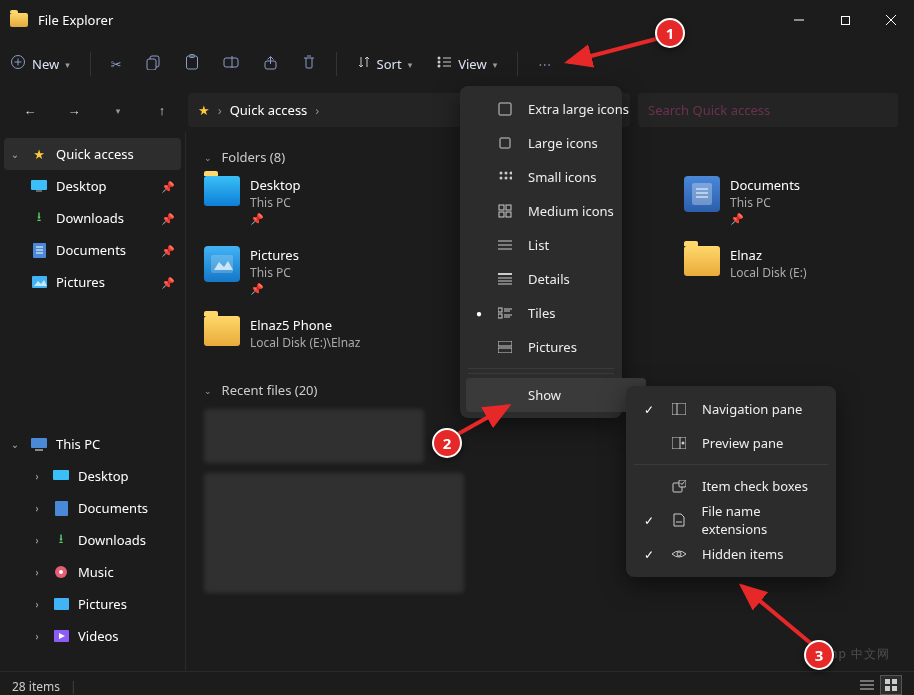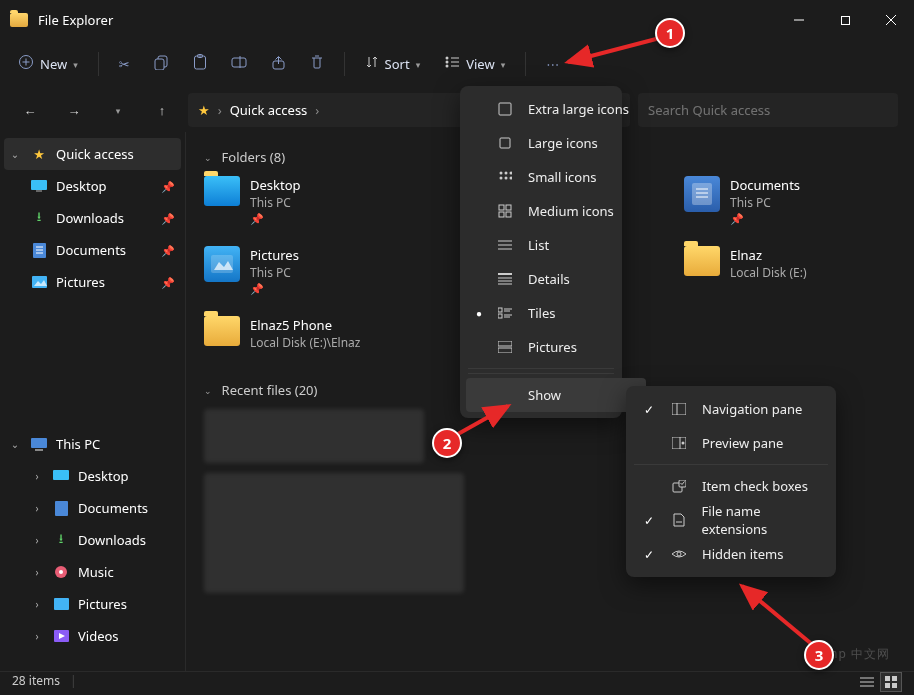--- a/index.html
+++ b/index.html
@@ -11,47 +11,47 @@
     }
     .titlebar {
       height: 40px; display: flex; align-items: center; justify-content: space-between;
       padding-left: 10px;
     }
     .titlebar-left { display: flex; align-items: center; gap: 10px; }
     .folder-logo { width: 18px; height: 14px; background: linear-gradient(#ffd66b, #e2a83f); border-radius: 2px; position: relative; }
     .folder-logo::before { content: ""; position: absolute; top: -3px; left: 0; width: 8px; height: 3px; background: #ffd66b; border-radius: 2px 2px 0 0; }
     .winctrl { display: flex; }
     .winctrl div { width: 46px; height: 40px; display: flex; align-items: center; justify-content: center; color: #fff; }
-    .toolbar { height: 48px; display: flex; align-items: center; padding: 0 8px; gap: 4px; }
+    .toolbar { height: 48px; display: flex; align-items: center; padding: 0 0; gap: 4px; }
     .tbtn { height: 36px; display: flex; align-items: center; gap: 6px; padding: 0 10px; border-radius: 4px; color: #8a9cc8; }
     .tbtn.txt { color: #dce3f3; }
     .tsep { width: 1px; height: 24px; background: #333; margin: 0 6px; }
     .navrow { height: 44px; display: flex; align-items: center; padding: 0 12px; gap: 8px; }
     .navbtn { width: 36px; height: 36px; display: flex; align-items: center; justify-content: center; color: #ddd; }
     .addr { flex: 1; height: 34px; background: #242424; border-radius: 4px; display: flex; align-items: center; padding: 0 10px; gap: 8px; }
     .star { color: #ffc83d; }
-    .search { width: 260px; height: 34px; background: #242424; border-radius: 4px; display: flex; align-items: center; padding: 0 10px; color: #ffffff; gap: 8px; margin-right: 4px;}
+    .search { width: 260px; height: 34px; background: #242424; border-radius: 4px; display: flex; align-items: center; padding: 0 10px; color: #ec4899; gap: 8px; margin-right: 4px;}
     .body { display: flex; height: calc(100% - 40px - 48px - 44px - 24px); }
     .sidebar { width: 186px; border-right: 1px solid #2a2a2a; overflow: hidden; padding-top: 6px;}
     .sitem { height: 32px; display: flex; align-items: center; padding: 0 10px 0 8px; gap: 8px; position: relative; }
     .sitem .chev { width: 14px; color: #aaa; font-size: 10px; text-align: center; }
     .sitem .ico { width: 18px; display: flex; align-items: center; justify-content: center; }
     .sitem.active { background: #2d2d2d; border-radius: 4px; margin: 0 4px; padding-left: 4px;}
     .sitem.child { padding-left: 30px; }
     .pin { position: absolute; right: 10px; color: #888; font-size: 11px; }
     .content { flex: 1; padding: 10px 18px; overflow: hidden; }
     .grouphead { display: flex; align-items: center; gap: 10px; color: #ccc; margin: 6px 0 10px; }
     .folders { display: flex; flex-wrap: wrap; gap: 20px 30px; }
     .fitem { width: 210px; display: flex; align-items: flex-start; gap: 10px; }
     .ficon { width: 36px; height: 36px; border-radius: 4px; flex-shrink: 0; }
     .ftext .t1 { font-size: 13px; color: #fff; }
     .ftext .t2 { font-size: 12px; color: #aaa; }
     .ftext .pin2 { font-size: 11px; color: #888; }
     .recent-thumb { width: 220px; height: 54px; background: #444; border-radius: 4px; margin-bottom: 10px; filter: blur(2px); opacity:.5;}
-    .status { position: absolute; bottom: 0; left: 0; right: 0; height: 24px; background: #1c1c1c; border-top: 1px solid #2a2a2a; display: flex; align-items: flex-start; padding: 0 12px; font-size: 12px; color: #ccc; }
+    .status { position: absolute; bottom: 0; left: 0; right: 0; height: 24px; background: #1c1c1c; border-top: 1px solid #2a2a2a; display: flex; align-items: flex-end; padding: 0 12px; font-size: 12px; color: #ccc; }
     .status-right { margin-left: auto; display: flex; gap: 2px; }
     .status-right div { width: 22px; height: 20px; display: flex; align-items: center; justify-content: center; border: 1px solid transparent;}
     .status-right .sel { border-color: #555; background: #2d2d2d; }
     
     .menu { position: absolute; background: #2c2c2c; border-radius: 8px; padding: 6px; box-shadow: 0 8px 24px rgba(0,0,0,.5); }
     .mitem { height: 34px; display: flex; align-items: center; gap: 14px; padding: 0 14px 0 10px; border-radius: 4px; color: #eee; position: relative; min-width: 180px;}
     .mitem:hover, .mitem.hl { background: #3a3a3a; }
     .mitem .mico { width: 18px; display: flex; align-items: center; justify-content: center; color: #ddd; }
     .mitem .mdot { width: 6px; text-align: center; color: #fff; font-size: 10px; }
     .mitem .marrow { margin-left: auto; color: #aaa; font-size: 10px; }

